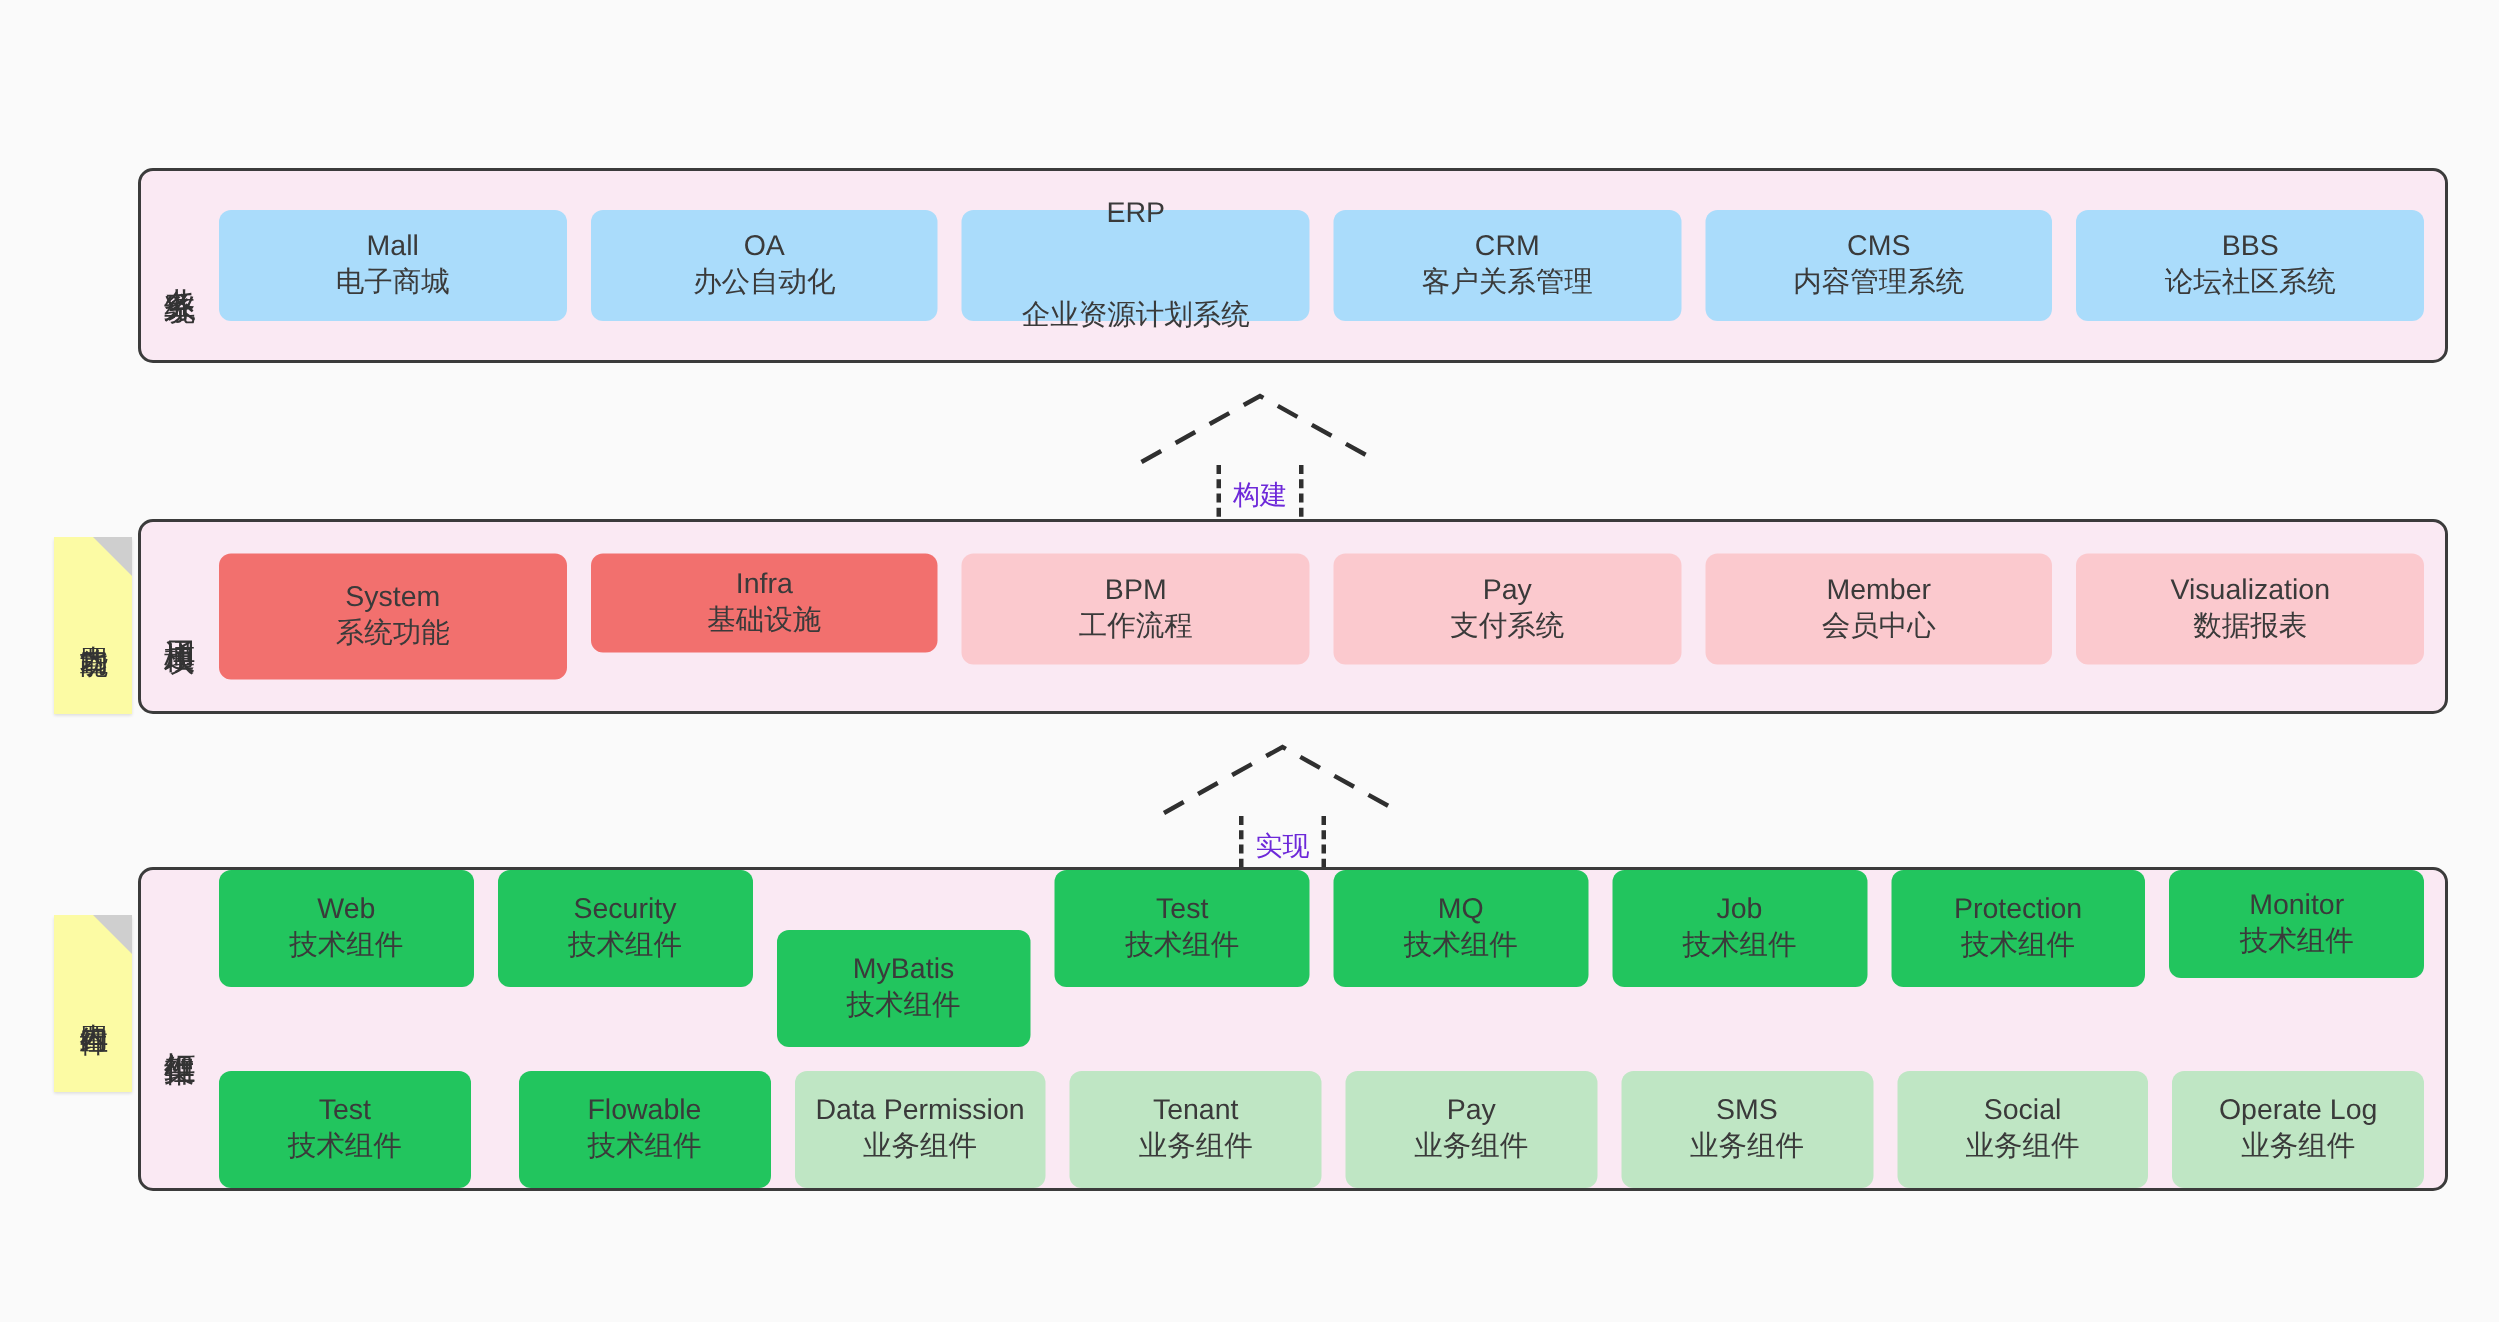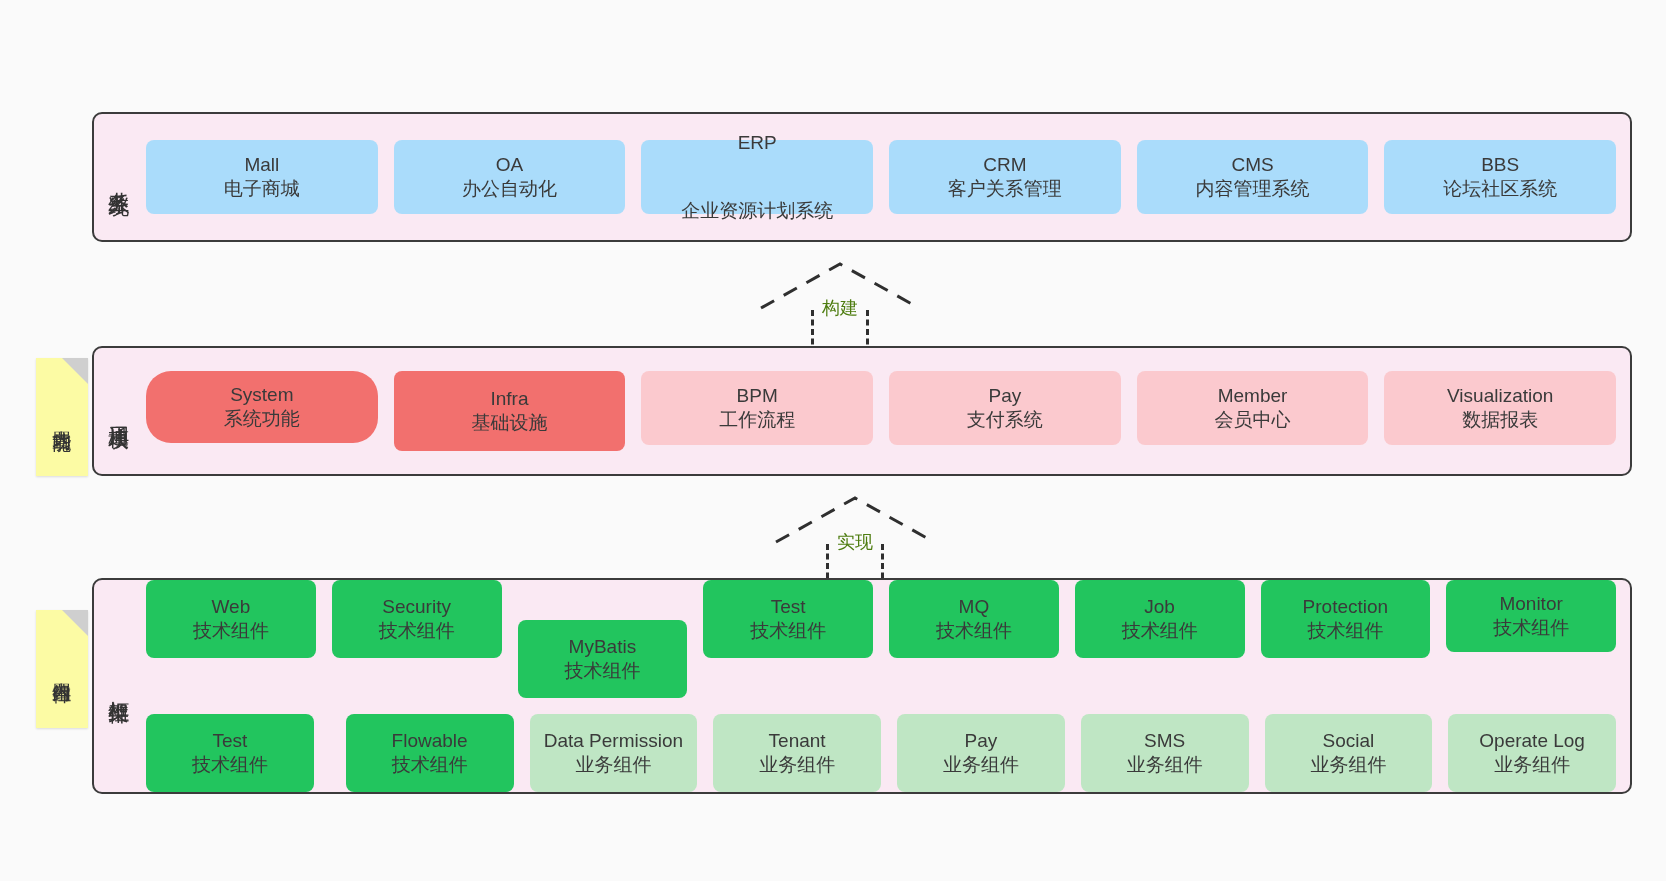--- a/index.html
+++ b/index.html
@@ -133,23 +133,23 @@
     border-right: 3px dashed #2f2f2f;
     border-bottom: 3px dashed #2f2f2f;
     box-sizing: border-box;
     background: transparent;
     position: relative;
   }
   .connector .label {
     position: absolute;
     left: 50%;
     transform: translateX(-50%);
-    top: 38px;
+    top: 60px;
     font-size: 18px;
-    color: #4d7c0f;
+    color: #6d28d9;
     background: #fafafa;
     padding: 0 2px;
     white-space: nowrap;
     font-family: Liberation Serif, serif;
   }
 </style>
 </head>
 <body>
 
 <div class="canvas">
@@ -204,26 +204,26 @@
   <div class="sticky" style="left:36px; top:358px; width:52px; height:118px;">
     <span class="fold"></span>
     <span>内置功能</span>
   </div>
 
   <div class="band" style="left:92px; top:346px; width:1540px; height:130px;">
     <div class="band-title">通用模块</div>
     <div class="band-body">
       <div class="row">
 
-        <div class="node red-strong" style="height:72px;border-radius:25px;">
+        <div class="node red-strong" style="height:84px;">
           <span class="name">System</span>
           <span class="sub">系统功能</span>
         </div>
 
-        <div class="node red-strong" style="height:80px;">
+        <div class="node red-strong" style="height:66px;">
           <span class="name">Infra</span>
           <span class="sub">基础设施</span>
         </div>
 
         <div class="node red-soft" style="height:74px;">
           <span class="name">BPM</span>
           <span class="sub">工作流程</span>
         </div>
 
         <div class="node red-soft" style="height:74px;">

